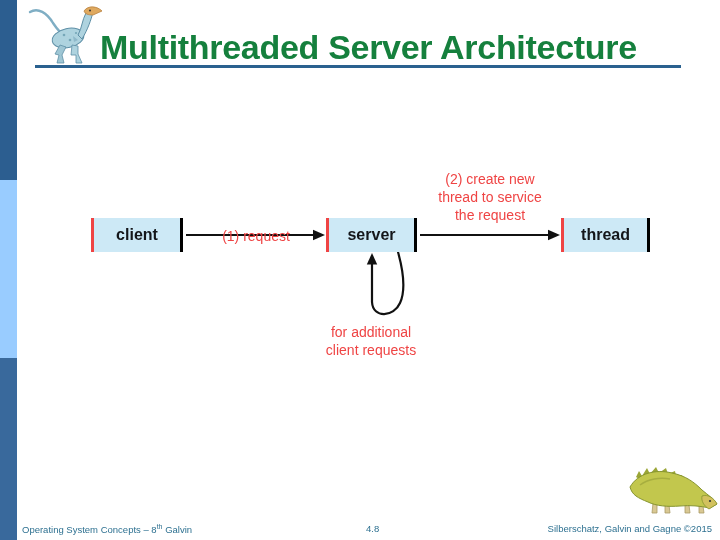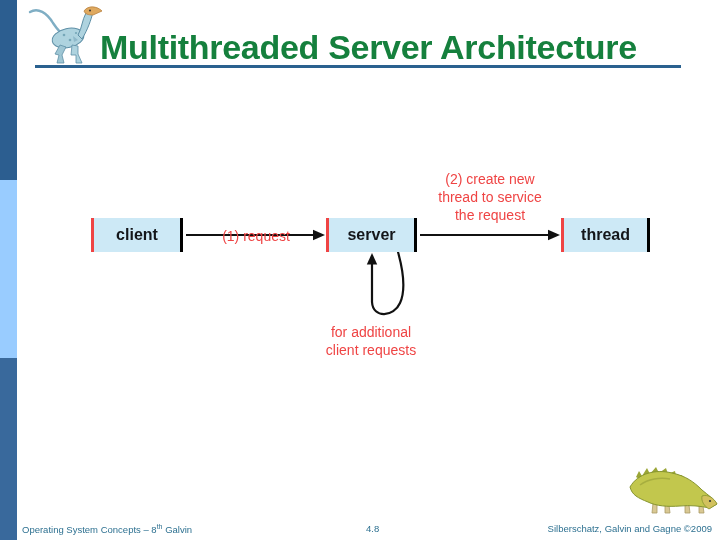--- a/index.html
+++ b/index.html
@@ -114,15 +114,15 @@
     <path d="M73,42 L73,50 L78,50 L77,43 Z" fill="#D9C893" stroke="#A99A64" stroke-width="0.8"></path>
     <path d="M10,14 L13,8 L16,13 L21,5 L24,11 L30,4 L33,10 L40,5 L42,11 L49,8 L50,13 L56,12 L57,16 L20,20 Z" fill="#9BA636"></path>
     <path d="M4,24 C12,10 30,6 46,10 C60,13 68,19 76,27 C82,32 88,36 91,41 L84,45 C74,43 64,42 54,43 C42,44 30,43 22,39 C12,35 6,32 4,24 Z" fill="#C2C74D" stroke="#86942F" stroke-width="1"></path>
     <path d="M76,33 C82,31 88,35 91,41 L83,46 C78,43 75,38 76,33 Z" fill="#D2C15E" stroke="#86942F" stroke-width="0.8"></path>
     <circle cx="84" cy="38" r="1.1" fill="#333"></circle>
     <path d="M14,22 C22,16 34,14 44,16" fill="none" stroke="#A7AE3F" stroke-width="1.5"></path>
   </svg>
 
   <div class="footer-left"><span>Operating System Concepts – 8</span><sup>th</sup><span> Galvin</span></div>
   <div class="footer-center">4.8</div>
-  <div class="footer-right">Silberschatz, Galvin and Gagne ©2009</div>
+  <div class="footer-right">Silberschatz, Galvin and Gagne ©2015</div>
 
 </div>
 
 </body></html>

